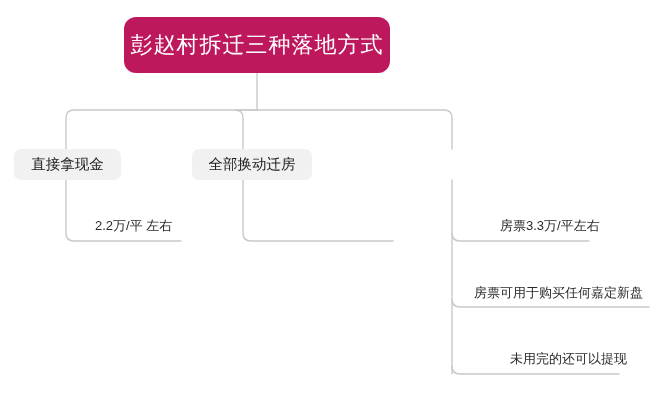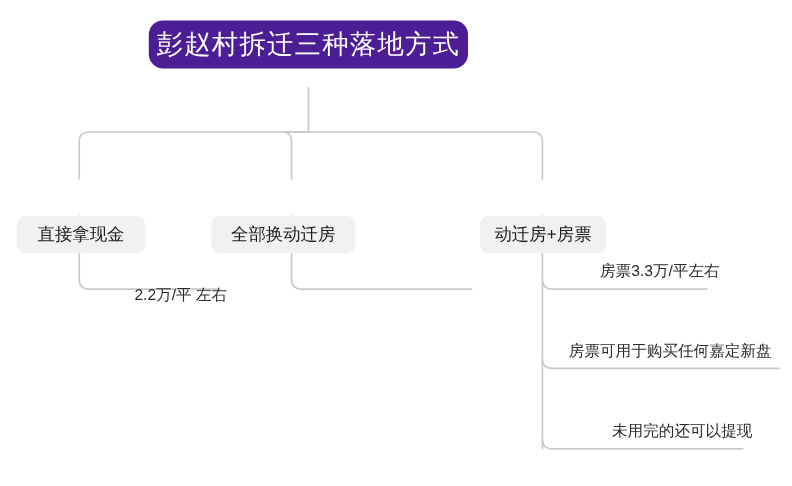--- a/index.html
+++ b/index.html
@@ -33,50 +33,49 @@
     box-sizing: border-box;
     display: flex;
     align-items: center;
     justify-content: center;
     white-space: nowrap;
   }
   .node-root {
     left: 124px;
     top: 17px;
     width: 266px;
-    height: 40px;
-    background: #4c1d95;
+    height: 56px;
+    background: #be185d;
     border-radius: 12px;
     color: #ffffff;
     font-size: 22px;
     letter-spacing: 1px;
     font-weight: 400;
   }
   .node-branch {
     height: 31px;
     background: #f1f1f1;
     border-radius: 7px;
     color: #1b1b1b;
     font-size: 14.5px;
     padding: 0 14px;
-    margin-top: 31px;
   }
   .node-branch.b0 { left: 14px;  top: 149px; width: 107px; }
-  .node-branch.b1 { left: 176px; top: 149px; width: 120px; }
+  .node-branch.b1 { left: 192px; top: 149px; width: 120px; }
   .node-branch.b2 { left: 400px; top: 149px; width: 105px; }
 
   .node-leaf {
     height: 26px;
     color: #2b2b2b;
     font-size: 13px;
     background: transparent;
     justify-content: flex-start;
     padding-left: 0;
   }
-  .node-leaf.l0 { left: 112px;  top: 213px; margin-top: 20px; }
+  .node-leaf.l0 { left: 95px;  top: 213px; }
   .node-leaf.l1 { left: 267px; top: 213px; }
   .node-leaf.l2 { left: 500px; top: 213px; }
   .node-leaf.l3 { left: 474px; top: 280px; }
   .node-leaf.l4 { left: 474px; top: 346px; margin-left: 36px; }
 </style>
 </head>
 <body>
 
 <div id="mindmap">
 
@@ -99,21 +98,20 @@
       <path d="M452,366 Q452,374 460,374 L619,374"></path>
     </g>
   </svg>
 
   <div class="node node-root">彭赵村拆迁三种落地方式</div>
 
   <div class="node node-branch b0">直接拿现金</div>
 
   <div class="node node-branch b1">全部换动迁房</div>
 
-  <div class="node node-branch b2">动迁房+房票</div>
 
   <div class="node node-leaf l0">2.2万/平 左右</div>
 
 
   <div class="node node-leaf l2">房票3.3万/平左右</div>
 
   <div class="node node-leaf l3">房票可用于购买任何嘉定新盘</div>
 
   <div class="node node-leaf l4">未用完的还可以提现</div>
 

